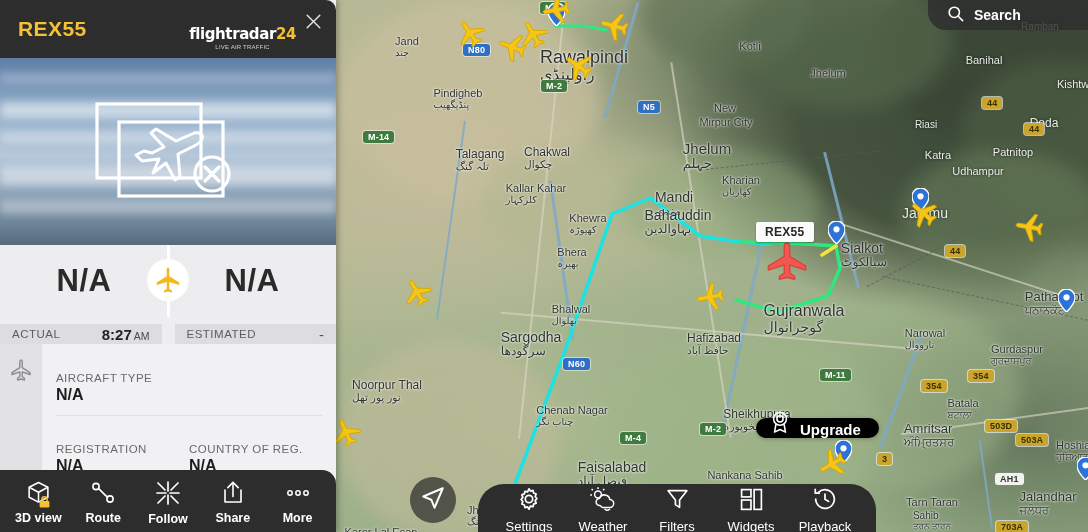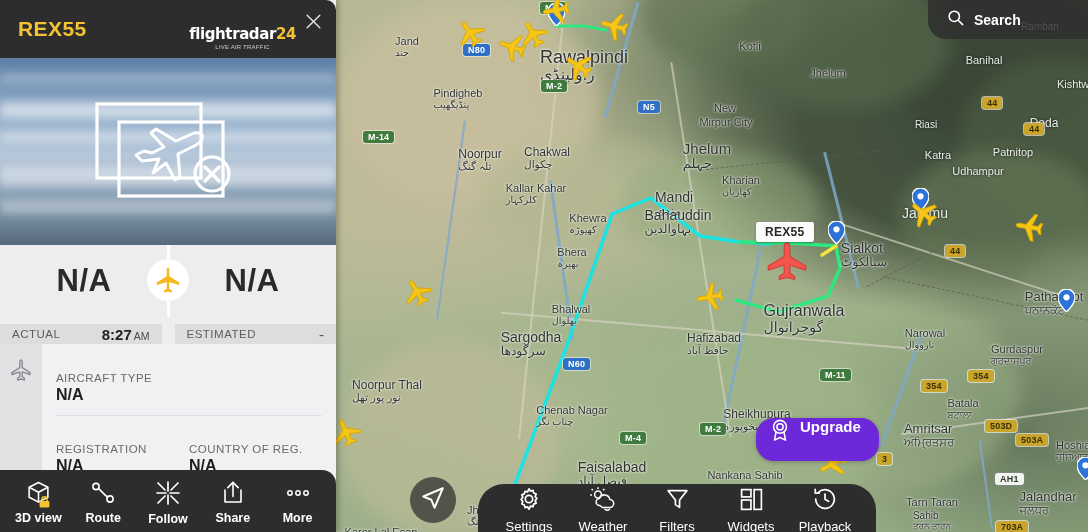--- a/index.html
+++ b/index.html
@@ -78,34 +78,34 @@
   #google-wm span:nth-child(1){color:#4285F4}
   #google-wm span:nth-child(2){color:#EA4335}
   #google-wm span:nth-child(3){color:#FBBC05}
   #google-wm span:nth-child(4){color:#4285F4}
   #google-wm span:nth-child(5){color:#34A853}
   #google-wm span:nth-child(6){color:#EA4335}
 
   
   #search-box {
     position: absolute; right: 0; top: 0;
-    width: 160px; height: 39px;
+    width: 160px; height: 30px;
     background: rgba(45,45,45,.82);
     border-bottom-left-radius: 18px;
     display: flex; align-items: center; gap: 9px;
     padding-left: 18px; cursor: pointer;
   }
   #search-box .lbl { color: #fff; font-size: 14px; font-weight: bold; }
 
   
   #upgrade-btn {
     position: absolute; left: 756px; top: 418px;
-    height: 43px; padding: 0 18px 0 13px;
-    background: #6d28d9; border-radius: 18px;
-    display: flex; align-items: flex-start; gap: 9px; cursor: pointer;
+    height: 20px; padding: 0 18px 0 13px;
+    background: #000000; border-radius: 18px;
+    display: flex; align-items: flex-end; gap: 9px; cursor: pointer;
     box-shadow: 0 1px 4px rgba(0,0,0,.25);
   }
   #upgrade-btn .lbl { color: #fff; font-size: 15px; font-weight: bold; }
 
   
   #locate-btn {
     position: absolute; left: 410px; bottom: 9px;
     width: 46px; height: 46px; border-radius: 50%;
     background: rgba(45,45,45,.72);
     display: flex; align-items: center; justify-content: center; cursor: pointer;
@@ -268,21 +268,21 @@
     <div id="map-labels">
         <div class="mlabel" style="left: 407px; top: 36px; font-size: 11px; transform: translateX(-50%);">
           <span class="l1">Jand</span>
           <span class="l2">جند</span>
         </div>
         <div class="mlabel" style="left: 458px; top: 88px; font-size: 11px; transform: translateX(-50%);">
           <span class="l1">Pindigheb</span>
           <span class="l2">پنڈیگھیب</span>
         </div>
         <div class="mlabel" style="left: 480px; top: 148px; font-size: 12px; transform: translateX(-50%);">
-          <span class="l1">Noorpur</span>
+          <span class="l1">Talagang</span>
           <span class="l2">تلہ گنگ</span>
         </div>
         <div class="mlabel" style="left: 547px; top: 146px; font-size: 12px; transform: translateX(-50%);">
           <span class="l1">Chakwal</span>
           <span class="l2">چکوال</span>
         </div>
         <div class="mlabel" style="left: 536px; top: 183px; font-size: 11px; transform: translateX(-50%);">
           <span class="l1">Kallar Kahar</span>
           <span class="l2">کلرکہار</span>
         </div>

